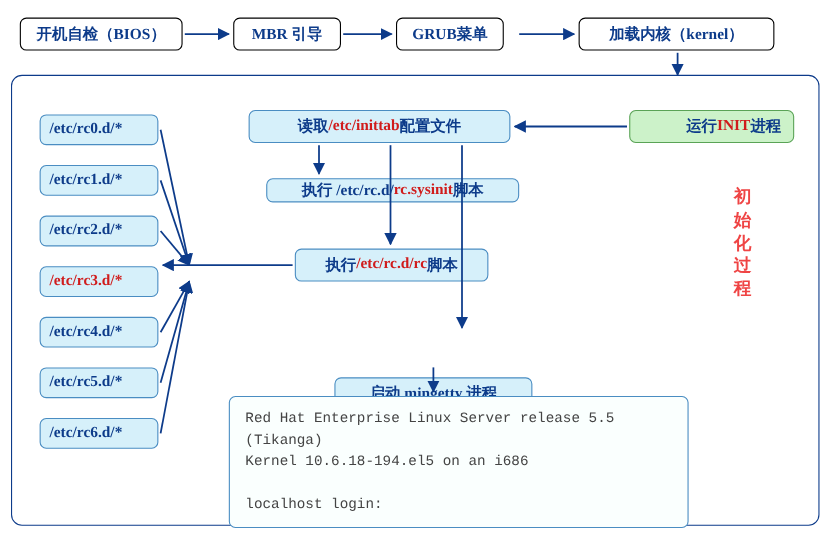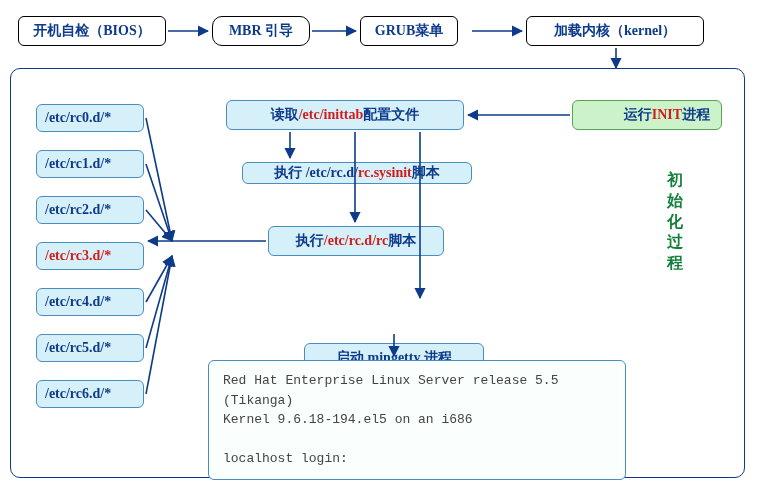--- a/index.html
+++ b/index.html
@@ -60,21 +60,21 @@
     border-radius: 6px;
     font-family: "Courier New", monospace;
     font-size: 13px;
     color: #444;
     padding: 10px 14px;
     line-height: 1.5;
     white-space: pre-line;
   }
   .vert-label {
     position: absolute;
-    color: #15803d;
+    color: #ef4444;
     font-weight: bold;
     font-size: 16px;
     width: 18px;
     text-align: center;
     line-height: 1.3;
   }
   .red { color: #d01c1c; }
   svg.arrows {
     position: absolute;
     left: 0; top: 0;
@@ -100,21 +100,21 @@
   .wm-bot {
     font-size: 12px;
     color: #888;
   }
 </style>
 </head>
 <body>
 
 <div class="box top" style="left:18px; top:16px; width:148px; height:30px;">开机自检（BIOS）</div>
 
-<div class="box top" style="left:212px; top:16px; width:98px; height:30px;border-radius:10px;">MBR 引导</div>
+<div class="box top" style="left:212px; top:16px; width:98px; height:30px;">MBR 引导</div>
 
 <div class="box top" style="left:360px; top:16px; width:98px; height:30px;">GRUB菜单</div>
 
 <div class="box top" style="left:526px; top:16px; width:178px; height:30px;">加载内核（kernel）</div>
 
 <div class="main-frame"></div>
 
 <div class="box green-box" style="left:572px; top:100px; width:150px; height:30px;">
   <span>运行 </span>
   <span class="red">INIT</span>
@@ -145,21 +145,21 @@
 <div class="box blue-box rc-box" style="left:36px; top:150px;">/etc/rc1.d/*</div>
 <div class="box blue-box rc-box" style="left:36px; top:196px;">/etc/rc2.d/*</div>
 <div class="box blue-box rc-box" style="left:36px; top:242px;">
   <span class="red">/etc/rc3.d/*</span>
 </div>
 <div class="box blue-box rc-box" style="left:36px; top:288px;">/etc/rc4.d/*</div>
 <div class="box blue-box rc-box" style="left:36px; top:334px;">/etc/rc5.d/*</div>
 <div class="box blue-box rc-box" style="left:36px; top:380px;">/etc/rc6.d/*</div>
 
 <div class="term-box" style="left:208px; top:360px; width:418px;">Red Hat Enterprise Linux Server release 5.5 (Tikanga)
-Kernel 9.6.18-194.el5 on an i686
+Kernel 10.6.18-194.el5 on an i686
 
 localhost login:</div>
 
 <div class="vert-label" style="left:666px; top:170px;">初始化过程</div>
 
 <svg class="arrows">
   <defs>
     <marker id="ah" viewBox="0 0 10 10" refX="9" refY="5" markerWidth="7" markerHeight="7" orient="auto-start-reverse">
       <path d="M 0 0 L 10 5 L 0 10 z" fill="#0d3b8a"></path>
     </marker>

